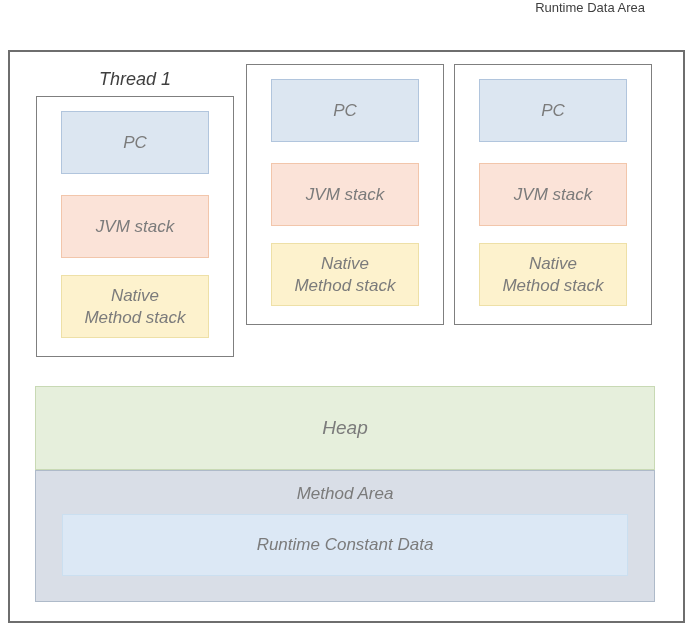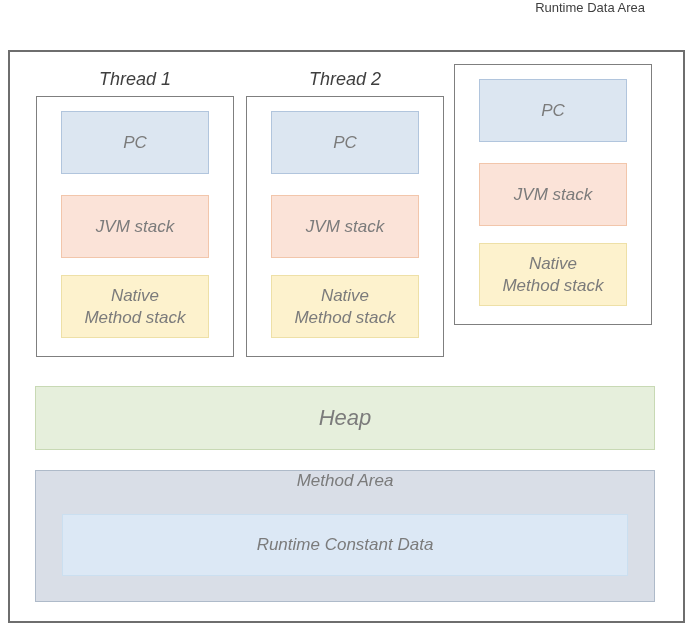--- a/index.html
+++ b/index.html
@@ -41,31 +41,31 @@
   .cell{
     width:148px;height:63px;margin:0 auto 17px auto;
     display:flex;align-items:center;justify-content:center;
     text-align:center;font-size:17px;color:var(--label-text);
     white-space:pre-line;line-height:1.25;
   }
   .cell.pc{background:var(--pc-fill);border:1px solid var(--pc-border);}
   .cell.jvm{background:var(--jvm-fill);border:1px solid var(--jvm-border);margin-top:21px;}
   .cell.native{background:var(--native-fill);border:1px solid var(--native-border);}
   .heap-box{
-    position:absolute;left:25px;top:334px;width:620px;height:64px;
+    position:absolute;left:25px;top:334px;width:620px;height:84px;
     background:var(--heap-fill);border:1px solid var(--heap-border);
     display:flex;align-items:center;justify-content:center;
-    font-size:22px;color:var(--label-text);
+    font-size:19px;color:var(--label-text);
   }
   .method-area-box{
     position:absolute;left:25px;top:418px;width:620px;height:132px;
     background:var(--method-fill);border:1px solid var(--method-border);
   }
   .method-area-label{
-    height:34px;text-align:center;
+    padding-top:13px;height:34px;text-align:center;
     font-size:17px;color:var(--label-text);
   }
   .pool-box{
     width:566px;height:62px;margin:9px auto 0 auto;
     background:var(--pool-fill);border:1px solid var(--pool-border);
     display:flex;align-items:center;justify-content:center;
     font-size:17px;color:var(--label-text);
   }
 </style>
 </head>
@@ -79,21 +79,20 @@
     <div class="thread-label">Thread 1</div>
     <div class="thread-box">
       <div class="cell pc">PC</div>
       <div class="cell jvm">JVM stack</div>
       <div class="cell native">Native
 Method stack</div>
     </div>
   </div>
 
   <div class="thread-col t2">
-    <div class="thread-label">Thread 2</div>
     <div class="thread-box">
       <div class="cell pc">PC</div>
       <div class="cell jvm">JVM stack</div>
       <div class="cell native">Native
 Method stack</div>
     </div>
   </div>
 
   <div class="thread-col t3">
     <div class="thread-box">

